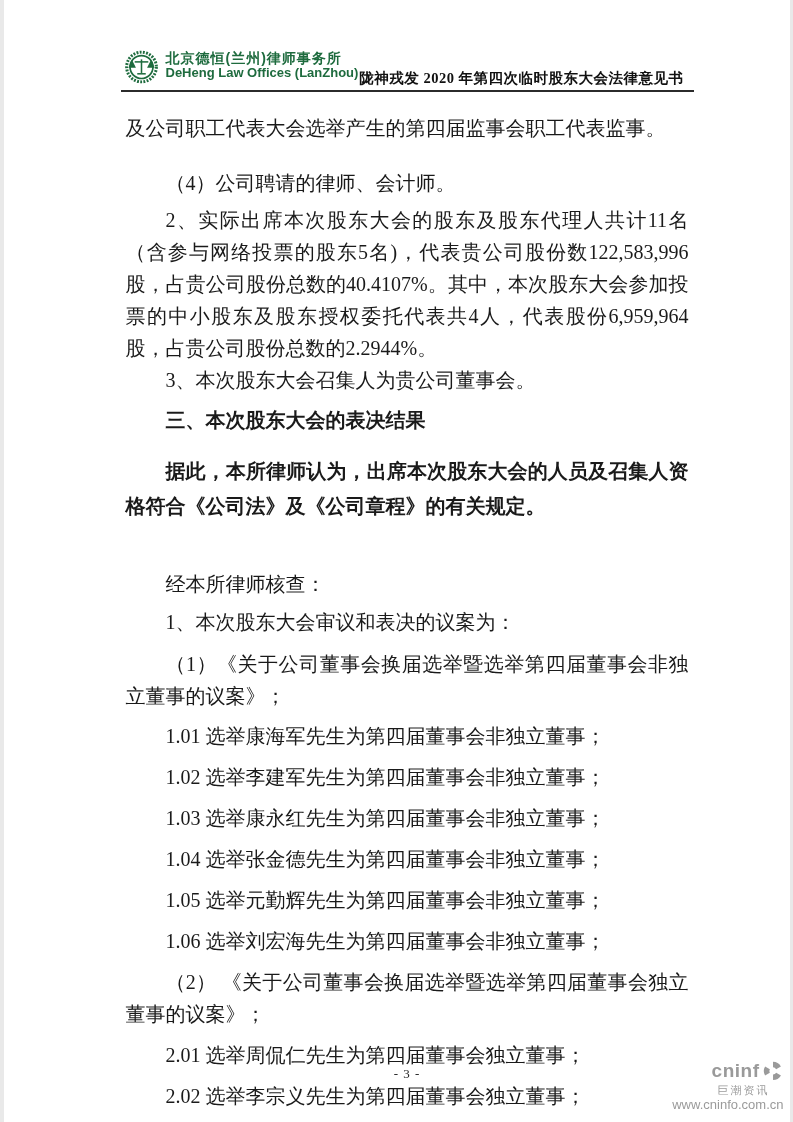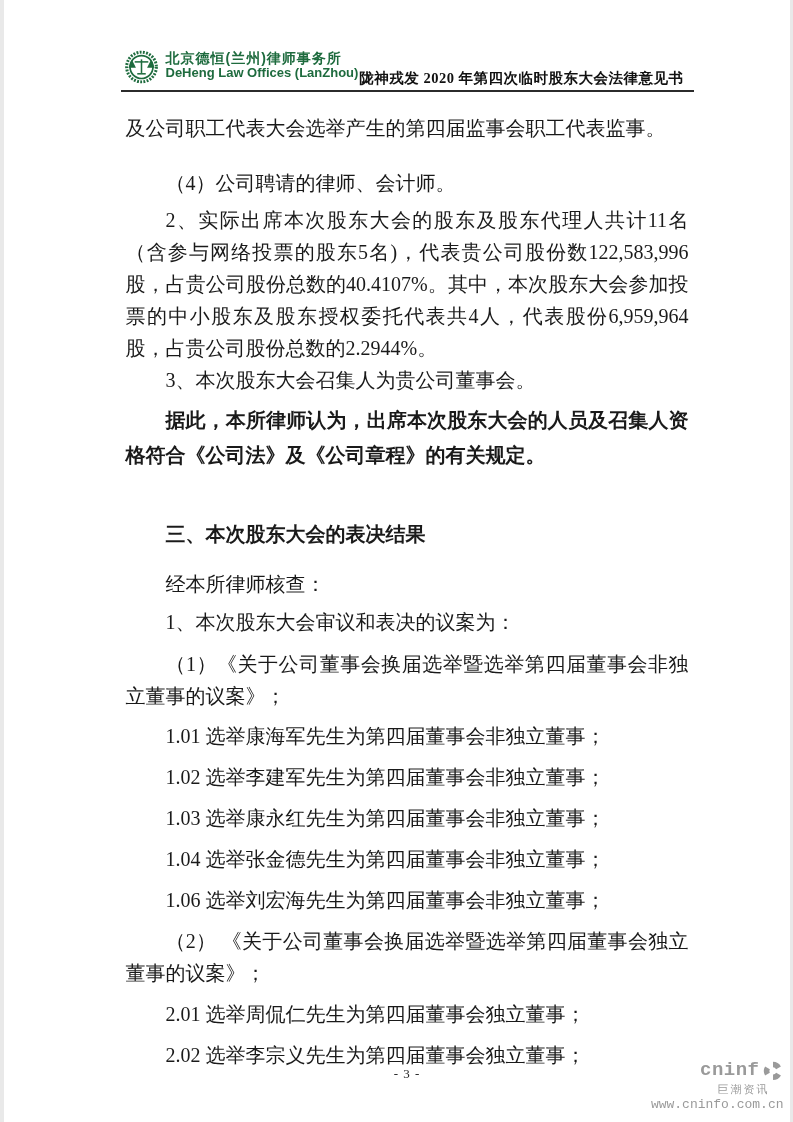--- a/index.html
+++ b/index.html
@@ -49,21 +49,21 @@
   .mb-i{margin-bottom:8px;}
   .mb-item{margin-bottom:9px;}
   
   .page-number{
     position:absolute;top:1066px;left:122px;width:563px;
     text-align:center;font-size:13px;color:#222;letter-spacing:1px;
   }
   .cninfo{
     position:absolute;top:1060px;right:6px;
     text-align:right;color:#9a9a9a;
-    font-family:Liberation Mono, monospace;
+    font-family:Liberation Sans, sans-serif;
     line-height:1.15;
   }
   .cninfo-top{display:flex;align-items:center;justify-content:flex-end;}
   .cninfo-word{font-size:19px;font-weight:bold;color:#9a9a9a;letter-spacing:0.5px;}
   .cninfo-swirl{width:22px;height:22px;margin-left:2px;}
   .cninfo-cn{font-size:11px;letter-spacing:2px;margin-top:2px;margin-right:14px;}
   .cninfo-url{font-size:13px;margin-top:1px;}
 </style>
 </head>
 <body>
@@ -92,29 +92,30 @@
     </div>
     <div class="doc-title">陇神戎发 2020 年第四次临时股东大会法律意见书</div>
   </div>
   <div class="header-rule"></div>
 
   <div class="doc-body">
     <p class="para mb-a">及公司职工代表大会选举产生的第四届监事会职工代表监事。</p>
     <p class="para indent mb-b">（4）公司聘请的律师、会计师。</p>
     <p class="para indent mb-c">2、实际出席本次股东大会的股东及股东代理人共计11名（含参与网络投票的股东5名)，代表贵公司股份数122,583,996股，占贵公司股份总数的40.4107%。其中，本次股东大会参加投票的中小股东及股东授权委托代表共4人，代表股份6,959,964股，占贵公司股份总数的2.2944%。</p>
     <p class="para indent mb-d">3、本次股东大会召集人为贵公司董事会。</p>
+    <p class="para indent bold mb-f">三、本次股东大会的表决结果</p>
     <p class="para indent bold mb-e">据此，本所律师认为，出席本次股东大会的人员及召集人资格符合《公司法》及《公司章程》的有关规定。</p>
-    <p class="para indent bold mb-f">三、本次股东大会的表决结果</p>
     <p class="para indent mb-g">经本所律师核查：</p>
     <p class="para indent mb-h">1、本次股东大会审议和表决的议案为：</p>
     <p class="para indent mb-i">（1）《关于公司董事会换届选举暨选举第四届董事会非独立董事的议案》；</p>
     <p class="para indent mb-item">1.01 选举康海军先生为第四届董事会非独立董事；</p>
     <p class="para indent mb-item">1.02 选举李建军先生为第四届董事会非独立董事；</p>
     <p class="para indent mb-item">1.03 选举康永红先生为第四届董事会非独立董事；</p>
     <p class="para indent mb-item">1.04 选举张金德先生为第四届董事会非独立董事；</p>
+    <p class="para indent mb-item">1.05 选举元勤辉先生为第四届董事会非独立董事；</p>
     <p class="para indent mb-item">1.06 选举刘宏海先生为第四届董事会非独立董事；</p>
     <p class="para indent mb-item">（2） 《关于公司董事会换届选举暨选举第四届董事会独立董事的议案》；</p>
     <p class="para indent mb-item">2.01 选举周侃仁先生为第四届董事会独立董事；</p>
     <p class="para indent mb-item">2.02 选举李宗义先生为第四届董事会独立董事；</p>
   </div>
 
   <div class="page-number">- 3 -</div>
 
   <div class="cninfo">
     <div class="cninfo-top">

